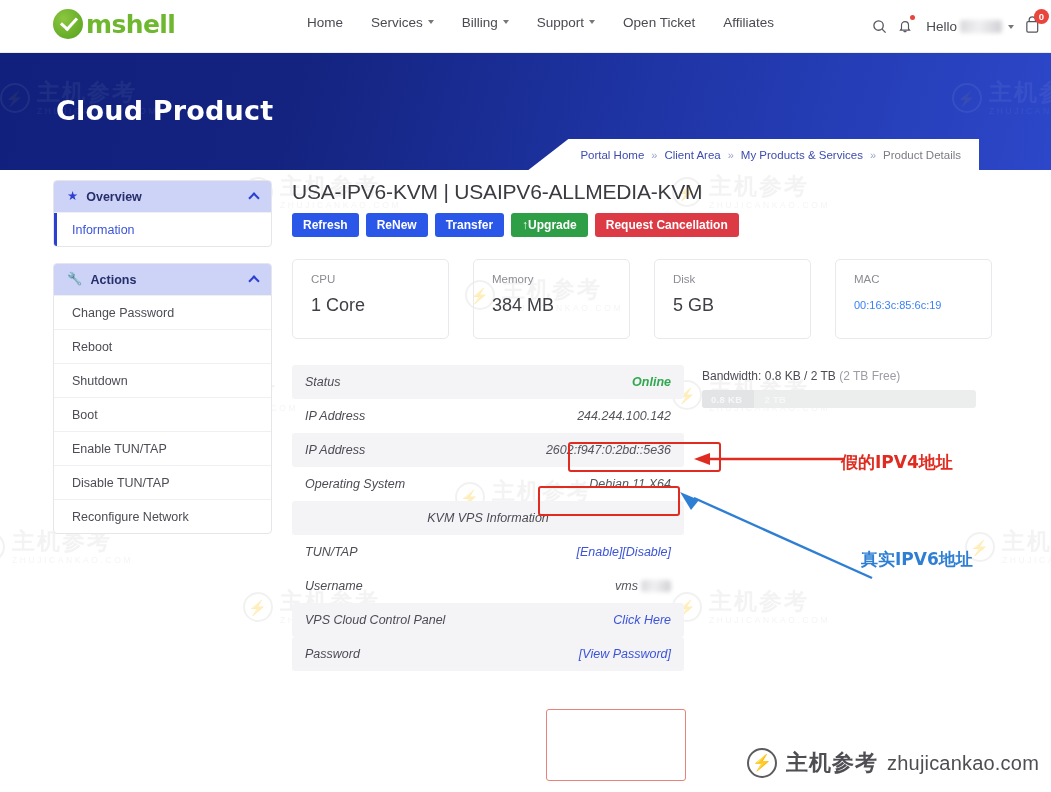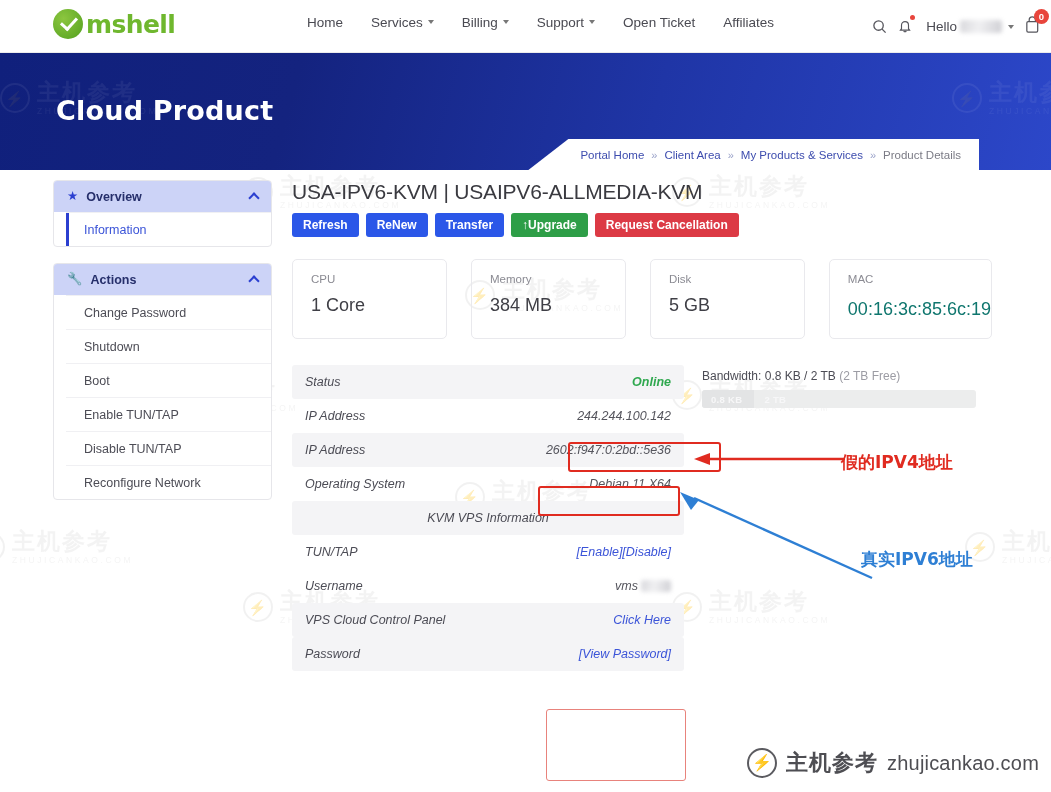--- a/index.html
+++ b/index.html
@@ -86,21 +86,21 @@
   .side-card { background:#fff; border:1px solid #e6e6ea; border-radius:4px;
         overflow:hidden; margin-bottom:16px; }
   .side-head { background:#ccd3f7; height:31px; display:flex; align-items:center;
         padding:0 13px; gap:8px; cursor:pointer; }
   .side-head .sh-ic { color:#2b3fd0; font-size:12.5px; line-height:1; }
   .side-head .sh-tx { font-size:12.5px; font-weight:700; color:#262f6b; flex:1; }
   .chev { width:8px; height:8px; border-left:2px solid #2b3fd0; border-top:2px solid #2b3fd0;
         transform: rotate(45deg); margin-top:3px; }
   .side-item { height:34px; display:flex; align-items:center; padding:0 0 0 18px;
         font-size:12.5px; color:#4c4c55; border-top:1px solid #f0f0f3; cursor:pointer;
-        position:relative;margin-left:12px; }
+        position:relative; }
   .side-item:first-child { border-top:none; }
   .side-item.active { color:#3b54d8; }
   .side-item.active::before { content:""; position:absolute; left:0; top:0; bottom:0;
         width:2.5px; background:#2b3fd0; }
 
   
   .main { position:absolute; left:292px; top:10px; width:700px; }
   .prod-title { font-size:21px; color:#3a3a40; font-weight:400; letter-spacing:-.2px; }
   .btn-row { display:flex; gap:7px; margin-top:9px; }
   .btn { height:24px; border-radius:3px; padding:0 11px; display:flex;
@@ -108,21 +108,21 @@
         cursor:pointer; white-space:nowrap; border:none; }
   .btn.blue { background:#2b57e8; }
   .btn.green { background:#2e9e47; }
   .btn.red { background:#dc3a45; }
 
   .cards { display:flex; gap:24px; margin-top:22px; }
   .stat-card { flex:1; border:1px solid #e9e9ed; border-radius:5px; height:80px;
         padding:13px 0 0 18px; background:transparent; }
   .stat-lbl { font-size:11.5px; color:#8b8b93; }
   .stat-val { font-size:18px; color:#3f3f46; margin-top:10px; }
-  .stat-val.small { font-size:18px; color:#0f766e; margin-top:14px; }
+  .stat-val.small { font-size:11px; color:#3b82f6; margin-top:14px; }
 
   .lower { display:flex; margin-top:26px; gap:0; }
   .rows { width:392px;font-style:italic; }
   .row { height:34px; display:flex; align-items:center; justify-content:space-between;
         padding:0 13px; font-size:12.5px; color:#4c4c55; border-radius:3px; }
   .row.alt { background:#f4f4f6; }
   .row.plain { background:transparent; }
   .row .rv { font-size:12.5px; }
   .row .rv.online { color:#2fa84f; font-weight:700; }
   .row .rv.gray { color:#55555d; }
@@ -344,20 +344,23 @@
       <div class="side-card">
         <div class="side-head">
           <span class="sh-ic">🔧</span>
           <span class="sh-tx">Actions</span>
           <i class="chev"></i>
         </div>
         <div class="side-item">
           <span>Change Password</span>
           </div>
         <div class="side-item">
+          <span>Reboot</span>
+          </div>
+        <div class="side-item">
           <span>Shutdown</span>
           </div>
         <div class="side-item">
           <span>Boot</span>
           </div>
         <div class="side-item">
           <span>Enable TUN/TAP</span>
           </div>
         <div class="side-item">
           <span>Disable TUN/TAP</span>

